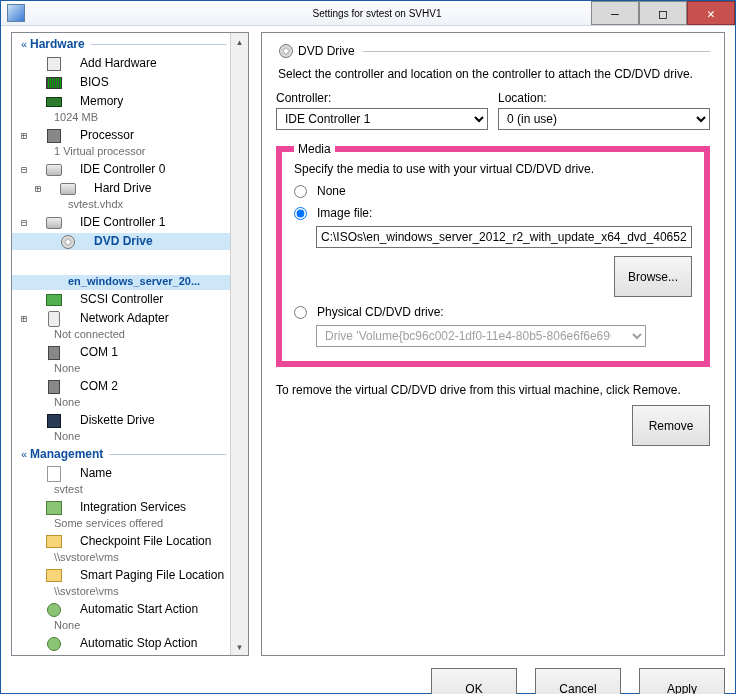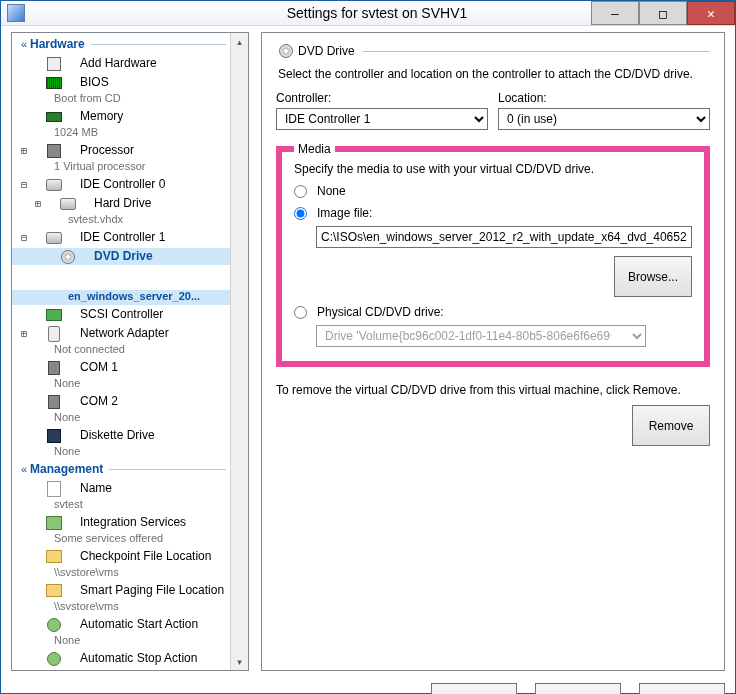--- a/index.html
+++ b/index.html
@@ -32,21 +32,21 @@
   .titlebar .app-icon {
     width: 16px; height: 16px;
     margin: 0 6px;
     background: linear-gradient(135deg, #cbe0f5, #3a7bd5);
     border: 1px solid #5d7fa3;
   }
   .titlebar .title {
     position: absolute;
     left: 0; right: 0;
     text-align: center;
-    font-size: 14px;
+    font-size: 10px;
     color: #000;
     pointer-events: none;
     margin-left: 18px;
   }
   .titlebar .controls {
     margin-left: auto;
     display: flex;
     height: 100%;
   }
   .titlebar .controls .ctrl {
@@ -338,21 +338,20 @@
           </div>
 
           <div class="tree-item">
             <div class="ti-row">
                 <span class="ti-exp"></span>
                 <span class="ti-icon">
                   <span class="ico-chip"></span>
                 </span>
                 <span class="ti-label">BIOS</span>
               </div>
-            <div class="ti-sub">Boot from CD</div>
           </div>
 
           <div class="tree-item">
             <div class="ti-row">
                 <span class="ti-exp"></span>
                 <span class="ti-icon">
                   <span class="ico-mem"></span>
                 </span>
                 <span class="ti-label">Memory</span>
               </div>

